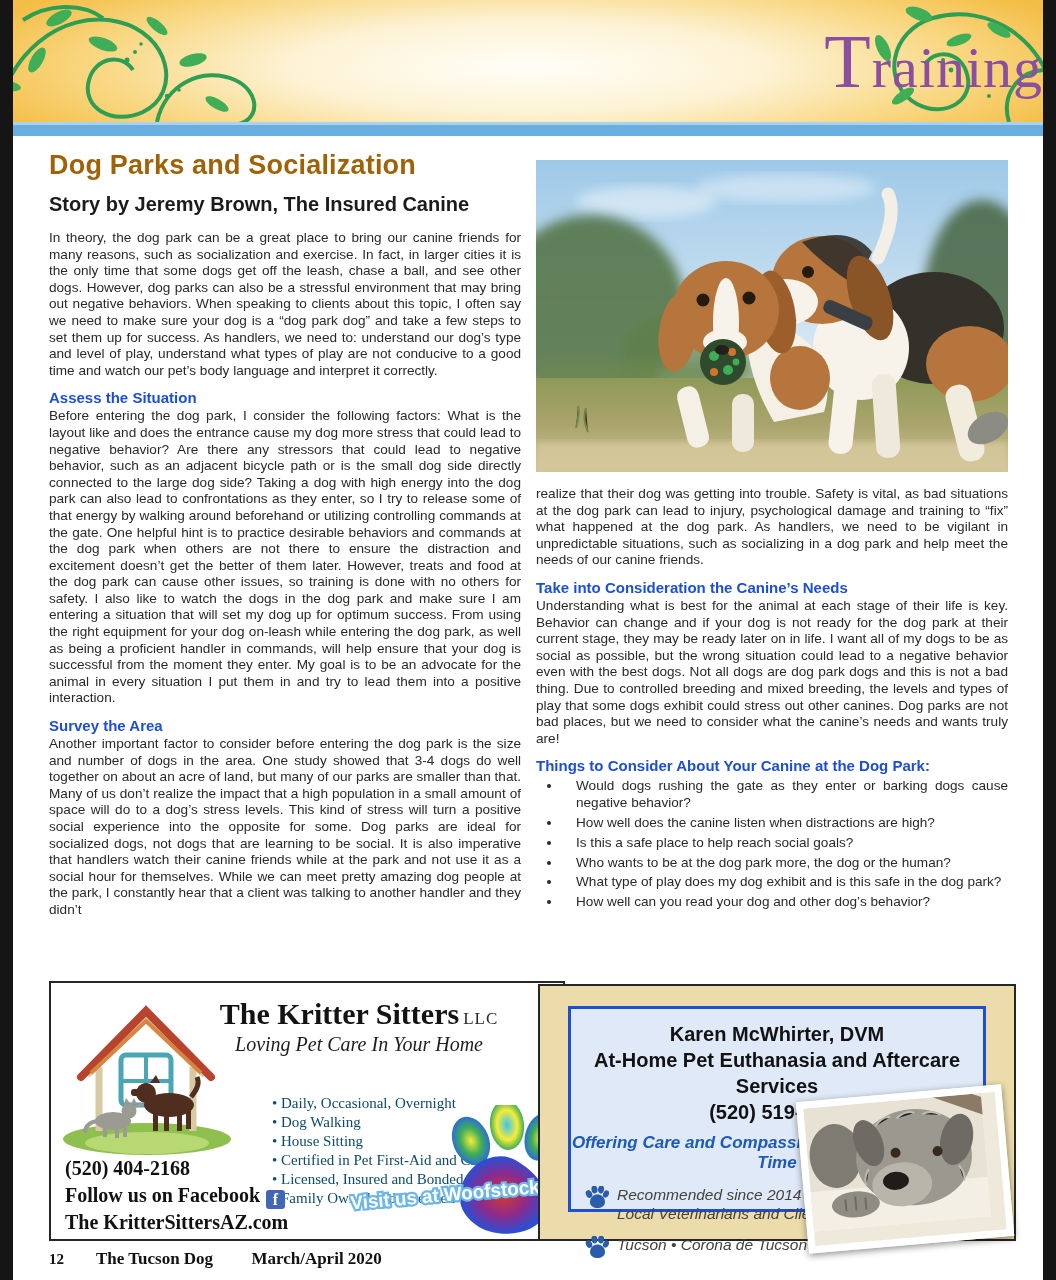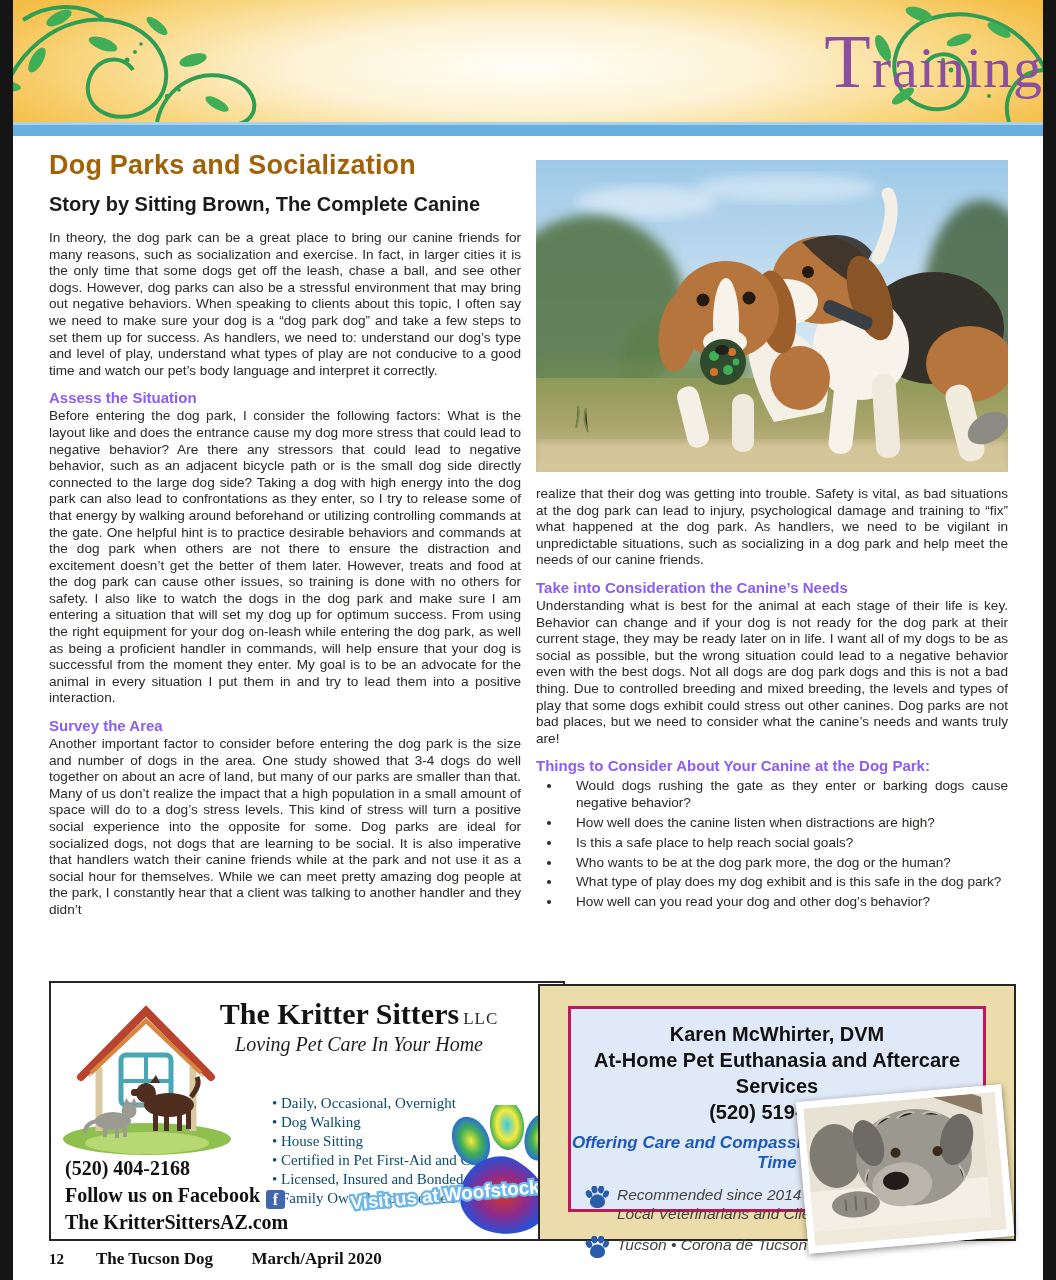--- a/index.html
+++ b/index.html
@@ -20,21 +20,21 @@
   .training-title::first-letter{font-size:76px;}
   .blue-divider{position:absolute;left:13px;right:13px;top:122px;height:14px;background:#68aede;border-top:3px solid #abd2ec;box-sizing:border-box;z-index:5;}
 
   
   .col{position:absolute;width:472px;}
   .col-left{left:49px;top:150px;}
   .col-right{left:536px;top:160px;}
   .article-title{color:#a16207;font-size:27px;font-weight:bold;margin:0 0 12px 0;letter-spacing:.2px;}
   .byline{color:#1c1b19;font-size:20px;font-weight:bold;margin:0 0 14px 0;}
   .body-p{font-size:13.6px;line-height:16.6px;text-align:justify;margin:0 0 10px 0;}
-  .sec-head{font-size:15px;font-weight:bold;color:#8b5cf6;margin:10px 0 2px 0;}
+  .sec-head{font-size:15px;font-weight:bold;color:#1d4ed8;margin:10px 0 2px 0;}
   .things-list{margin:4px 0 0 26px;padding:0;}
   .things-list li{font-size:13.6px;line-height:16.8px;margin:0 0 3px 0;padding-left:14px;text-align:justify;}
 
   
   .photo-frame{width:472px;height:312px;margin:0 0 14px 0;overflow:hidden;}
   .photo-frame svg{display:block;}
 
   
   .ad-kritter{position:absolute;left:49px;top:981px;width:468px;height:256px;background:#fff;border:2px solid #262626;z-index:10;padding-left:44px;}
   .kritter-logo{position:absolute;left:6px;top:10px;}
@@ -43,21 +43,21 @@
   .kritter-llc{font-size:17px;font-weight:normal;letter-spacing:1px;}
   .kritter-tagline{font-size:20px;font-style:italic;margin-top:2px;color:#1d1d1d;}
   .kritter-services{position:absolute;left:208px;top:98px;margin:13px;padding:0;list-style:none;font-family:"Liberation Serif",serif;font-size:15px;line-height:19px;color:#0c4a6e;}
   .kritter-services li::before{content:"•  ";}
   .kritter-contact{position:absolute;left:14px;top:172px;font-family:"Liberation Serif",serif;font-weight:bold;font-size:20px;line-height:27px;color:#111;}
   .fb-icon{display:inline-block;width:19px;height:19px;background:#4267b2;border-radius:3px;color:#fff;font-family:"Liberation Serif",serif;font-weight:bold;font-size:16px;text-align:center;line-height:19px;vertical-align:-3px;margin-left:6px;}
   .woofstock{position:absolute;right:2px;bottom:2px;width:212px;height:132px;}
 
   
   .ad-karen{position:absolute;left:538px;top:984px;width:474px;height:253px;background:#ecdcab;border:2px solid #262626;z-index:10;}
-  .karen-box{position:absolute;left:28px;top:20px;right:28px;height:206px;background:#dfe9f7;border:3px solid #be185d;box-sizing:border-box;text-align:center;}
+  .karen-box{position:absolute;left:28px;top:20px;right:28px;height:206px;background:#dfe9f7;border:3px solid #1d4ed8;box-sizing:border-box;text-align:center;}
   .karen-line{font-weight:bold;color:#121212;font-size:20px;line-height:26px;}
   .karen-line.first{margin-top:12px;}
   .karen-tagline{font-weight:bold;font-style:italic;color:#1d59b8;font-size:17px;margin-top:8px;}
   .karen-row{display:flex;align-items:flex-start;text-align:left;margin:12px 0 0 14px;font-style:italic;color:#44423e;font-size:15.5px;line-height:19px;}
   .karen-row .paw{flex:0 0 auto;margin-right:8px;margin-top:1px;}
   .karen-photo{position:absolute;right:6px;bottom:-6px;width:192px;height:138px;background:#efe9db;border:7px solid #fff;box-shadow:0 2px 7px rgba(0,0,0,.45);transform:rotate(-5deg);z-index:12;overflow:hidden;}
 
   
   .page-footer{position:absolute;left:49px;top:1249px;font-family:"Liberation Serif","DejaVu Serif",serif;font-weight:bold;font-size:17px;color:#111;z-index:20;}
   .page-footer span{margin-right:34px;}
@@ -110,21 +110,21 @@
         <circle cx="84" cy="60" r="2"></circle>
         <circle cx="130" cy="96" r="2"></circle>
       </g>
   </svg>
   <h1 class="training-title">Training</h1>
 </div>
 <div class="blue-divider"></div>
 
 <div class="col col-left">
   <h2 class="article-title">Dog Parks and Socialization</h2>
-  <h3 class="byline">Story by Sitting Brown, The Complete Canine</h3>
+  <h3 class="byline">Story by Jeremy Brown, The Insured Canine</h3>
   <p class="body-p">In theory, the dog park can be a great place to bring our canine friends for many reasons, such as socialization and exercise. In fact, in larger cities it is the only time that some dogs get off the leash, chase a ball, and see other dogs. However, dog parks can also be a stressful environment that may bring out negative behaviors. When speaking to clients about this topic, I often say we need to make sure your dog is a “dog park dog” and take a few steps to set them up for success. As handlers, we need to: understand our dog’s type and level of play, understand what types of play are not conducive to a good time and watch our pet’s body language and interpret it correctly.</p>
   <h4 class="sec-head">Assess the Situation</h4>
   <p class="body-p">Before entering the dog park, I consider the following factors: What is the layout like and does the entrance cause my dog more stress that could lead to negative behavior? Are there any stressors that could lead to negative behavior, such as an adjacent bicycle path or is the small dog side directly connected to the large dog side? Taking a dog with high energy into the dog park can also lead to confrontations as they enter, so I try to release some of that energy by walking around beforehand or utilizing controlling commands at the gate. One helpful hint is to practice desirable behaviors and commands at the dog park when others are not there to ensure the distraction and excitement doesn’t get the better of them later. However, treats and food at the dog park can cause other issues, so training is done with no others for safety. I also like to watch the dogs in the dog park and make sure I am entering a situation that will set my dog up for optimum success. From using the right equipment for your dog on-leash while entering the dog park, as well as being a proficient handler in commands, will help ensure that your dog is successful from the moment they enter. My goal is to be an advocate for the animal in every situation I put them in and try to lead them into a positive interaction.</p>
   <h4 class="sec-head">Survey the Area</h4>
   <p class="body-p">Another important factor to consider before entering the dog park is the size and number of dogs in the area. One study showed that 3-4 dogs do well together on about an acre of land, but many of our parks are smaller than that. Many of us don’t realize the impact that a high population in a small amount of space will do to a dog’s stress levels. This kind of stress will turn a positive social experience into the opposite for some. Dog parks are ideal for socialized dogs, not dogs that are learning to be social. It is also imperative that handlers watch their canine friends while at the park and not use it as a social hour for themselves. While we can meet pretty amazing dog people at the park, I constantly hear that a client was talking to another handler and they didn’t</p>
 </div>
 
 <div class="col col-right">
   <div class="photo-frame">
     <svg width="472" height="312" viewBox="0 0 472 312">

